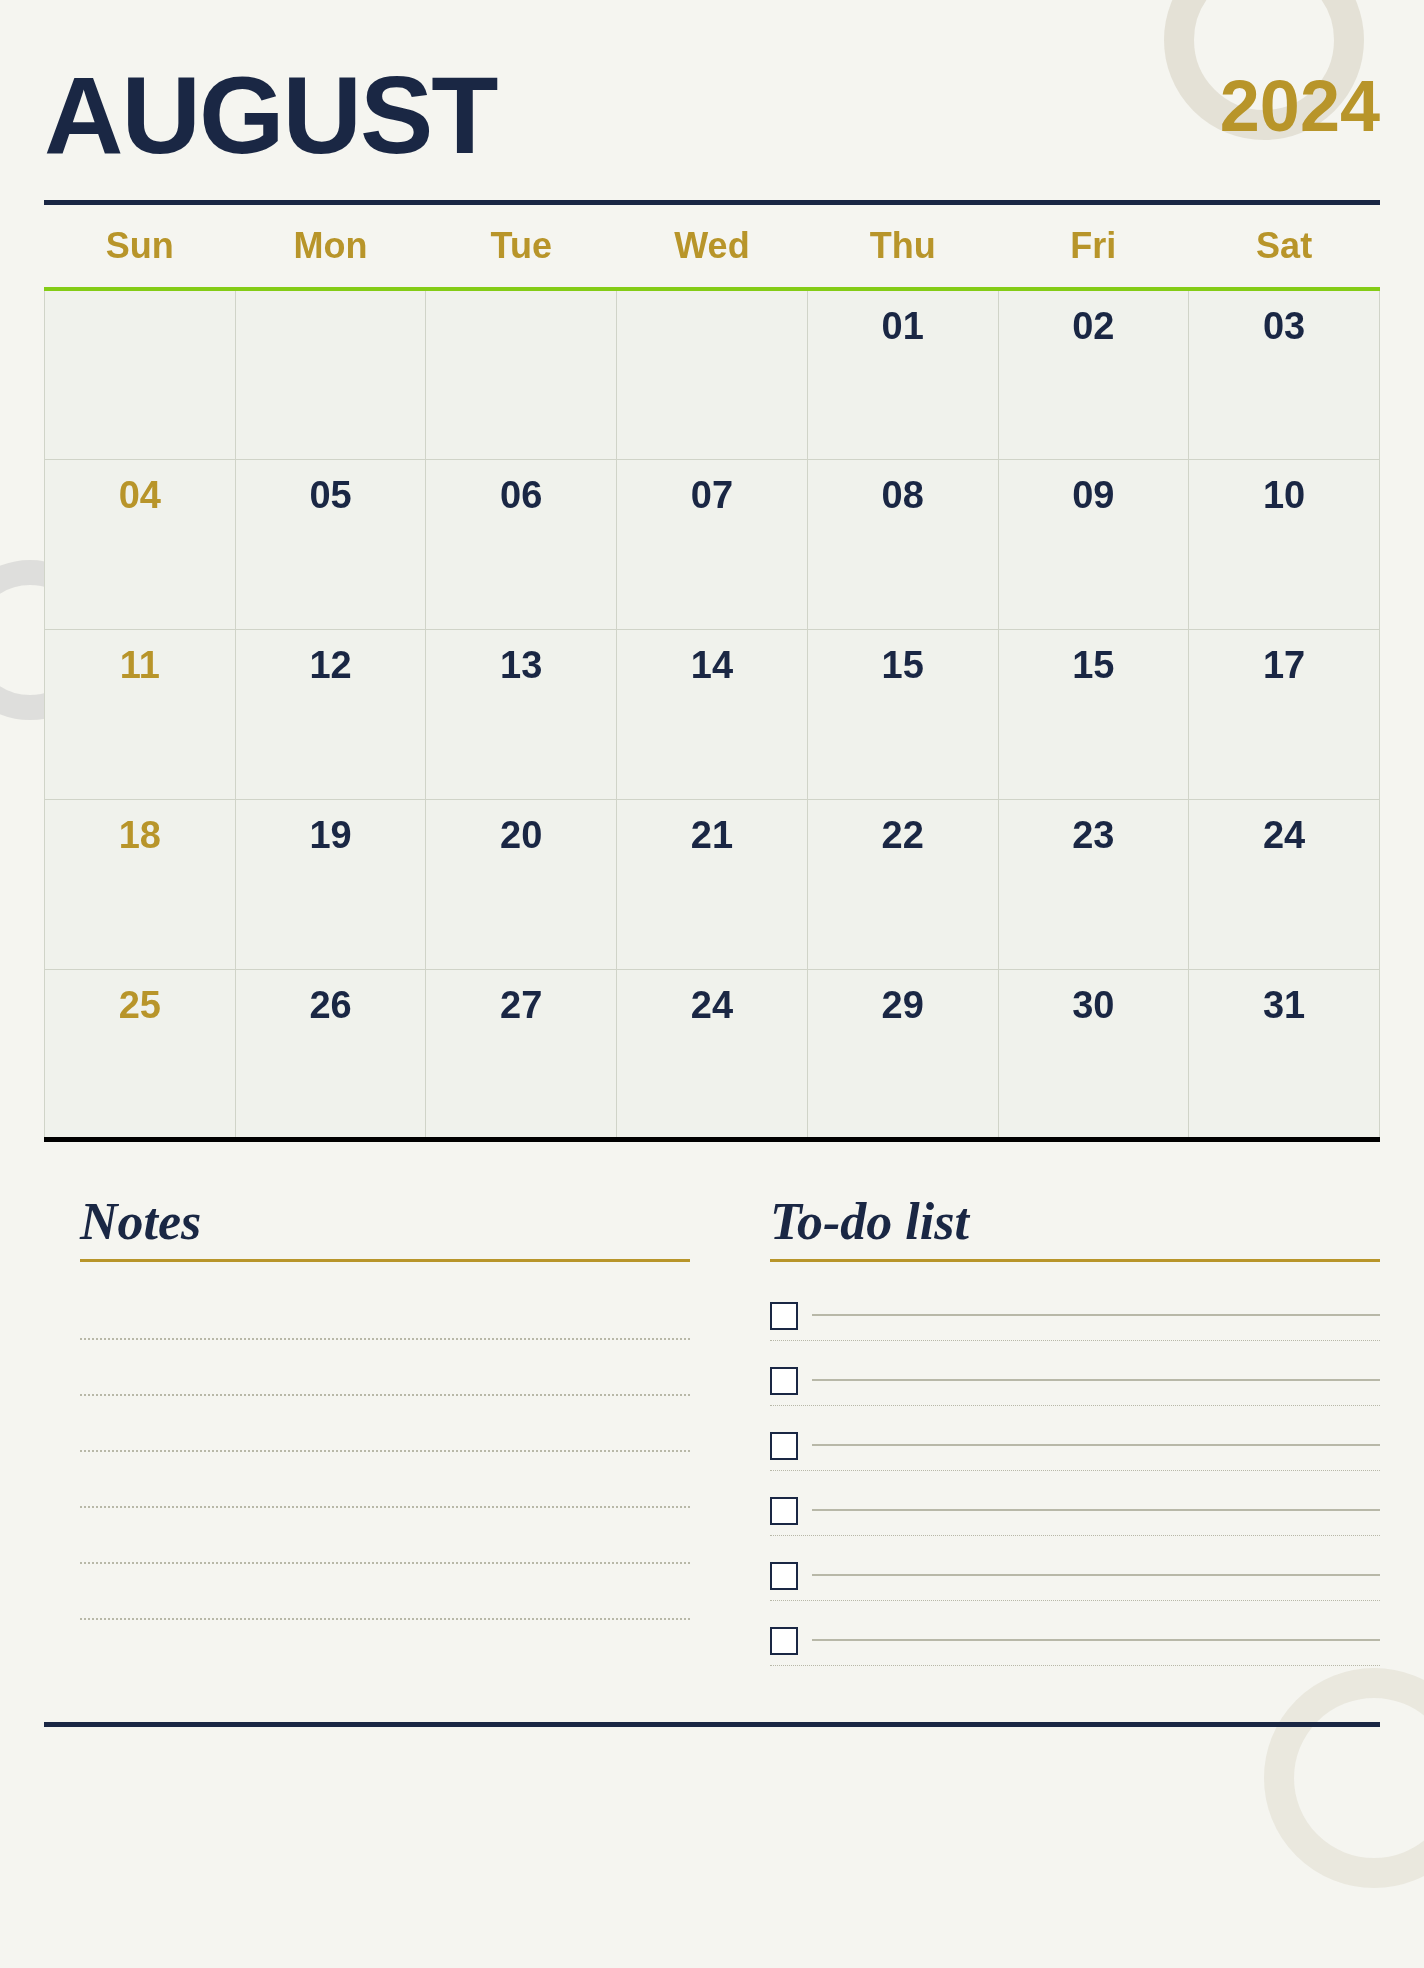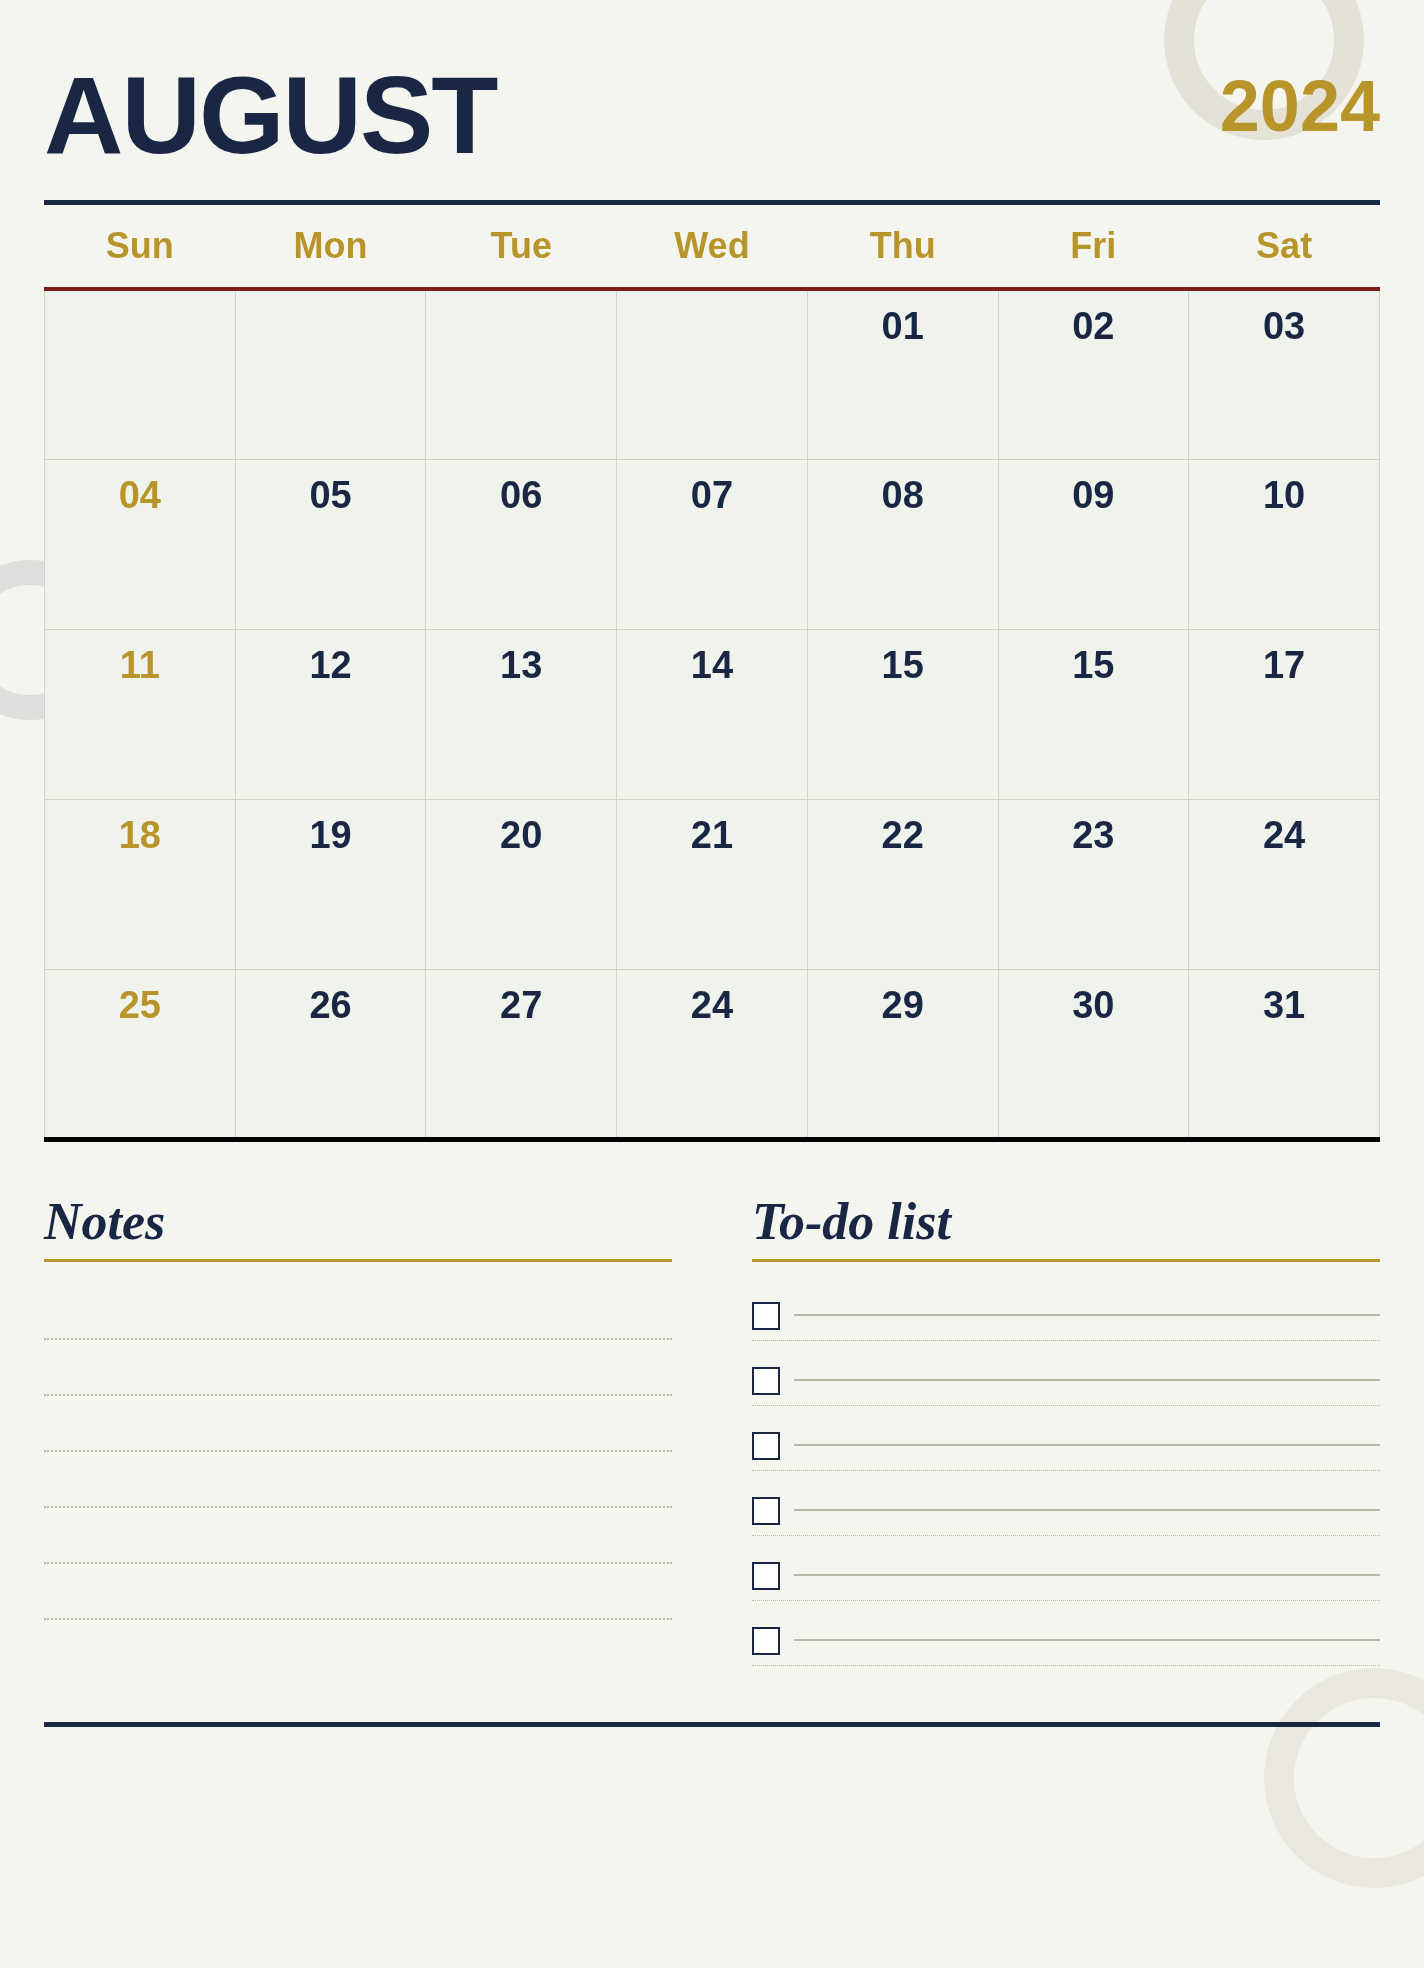--- a/index.html
+++ b/index.html
@@ -108,21 +108,21 @@
       width: 100%;
       border-collapse: collapse;
     }
 
     .calendar-table thead tr th {
       text-align: center;
       padding: 20px 10px 20px;
       font-size: 36px;
       font-weight: 700;
       color: #b8952a;
-      border-bottom: 4px solid #7f1d1d;
+      border-bottom: 4px solid #84cc16;
       background: #f5f5f0;
     }
 
     .calendar-table tbody tr td {
       width: calc(100% / 7);
       height: 170px;
       vertical-align: top;
       padding: 14px 18px 10px;
       border: 1px solid #d0d4c8;
       background: #f0f2ec;
@@ -150,20 +150,21 @@
       text-align: center;
     }
 
     
     .bottom-section {
       display: flex;
       gap: 80px;
       margin-top: 50px;
       position: relative;
       z-index: 1;
+      margin-left: 36px;
     }
 
     .notes-section {
       flex: 1;
     }
 
     .todo-section {
       flex: 1;
     }
 

